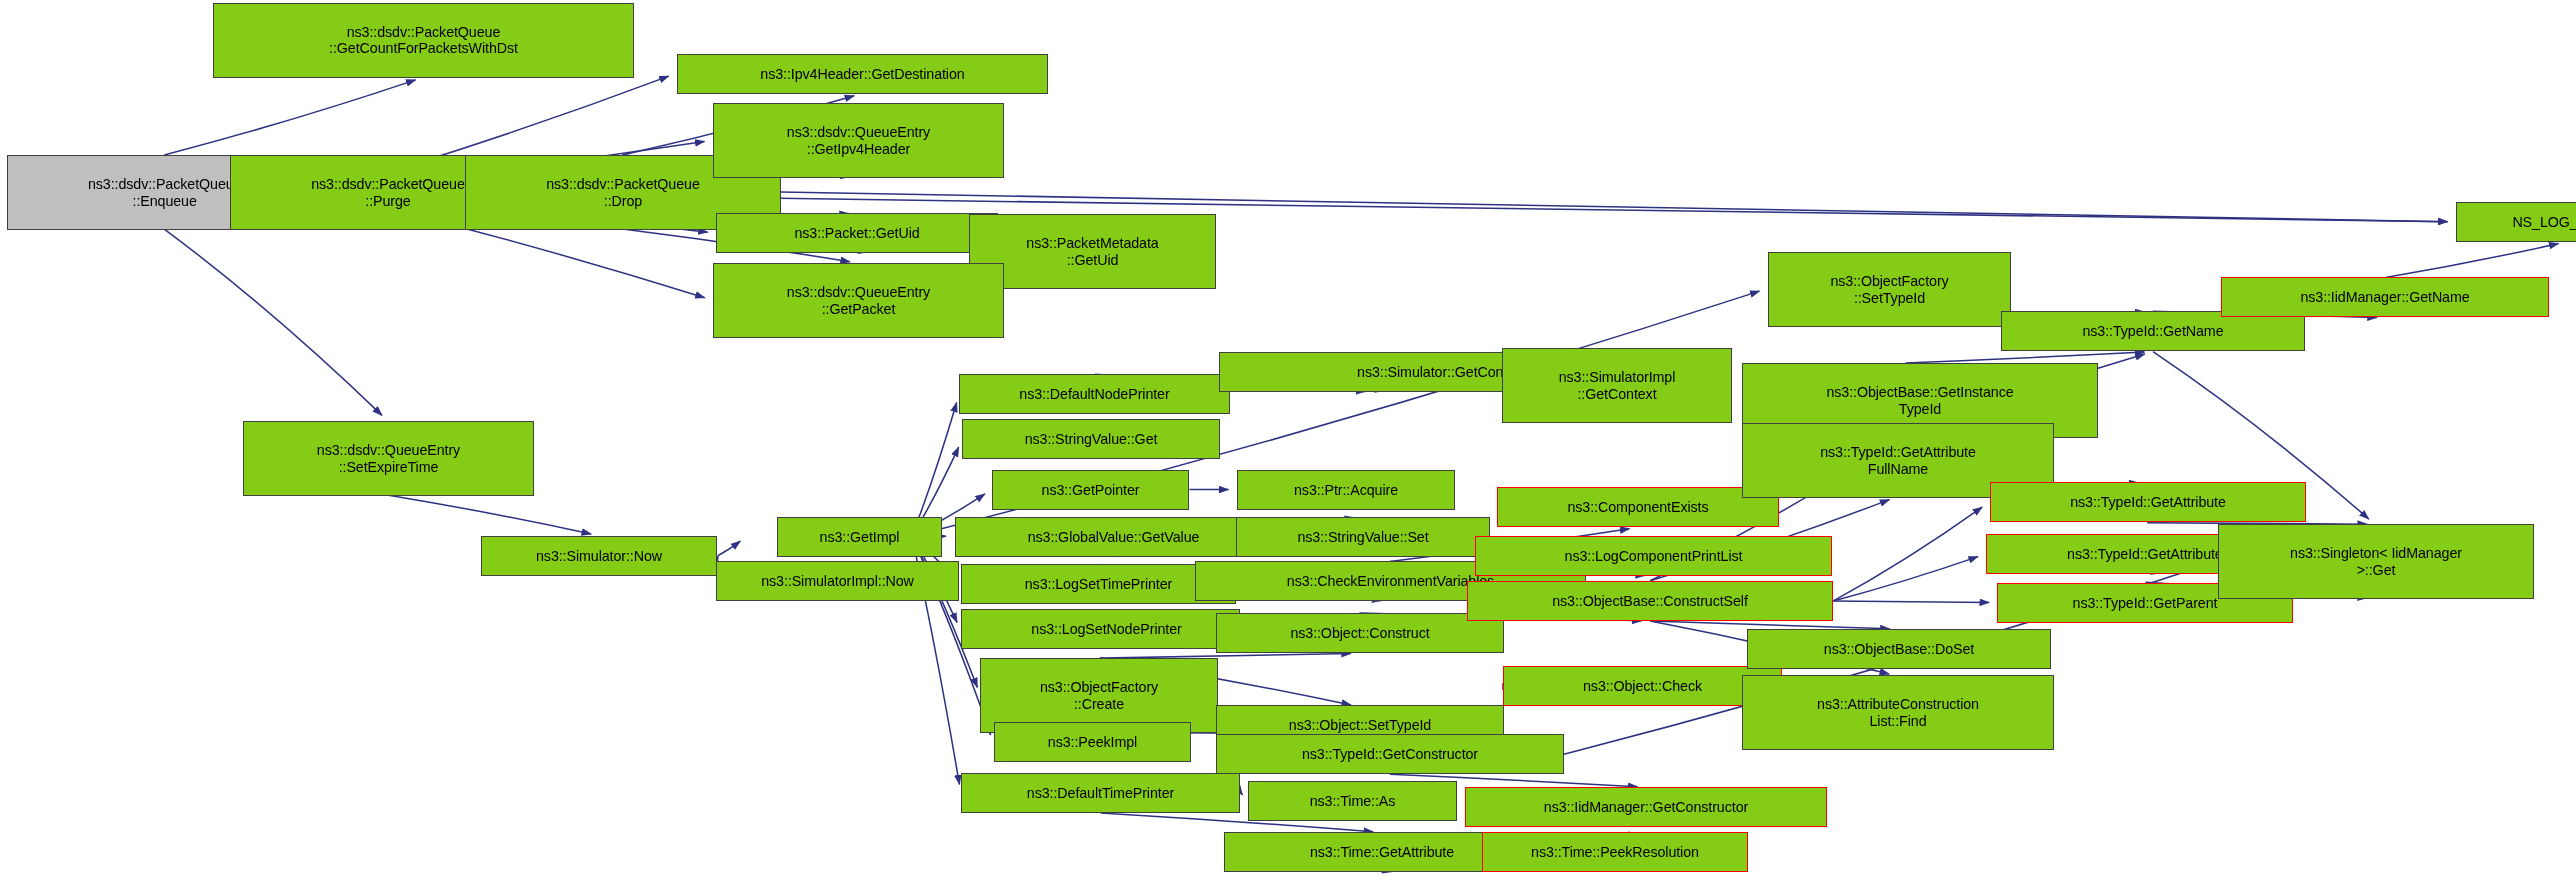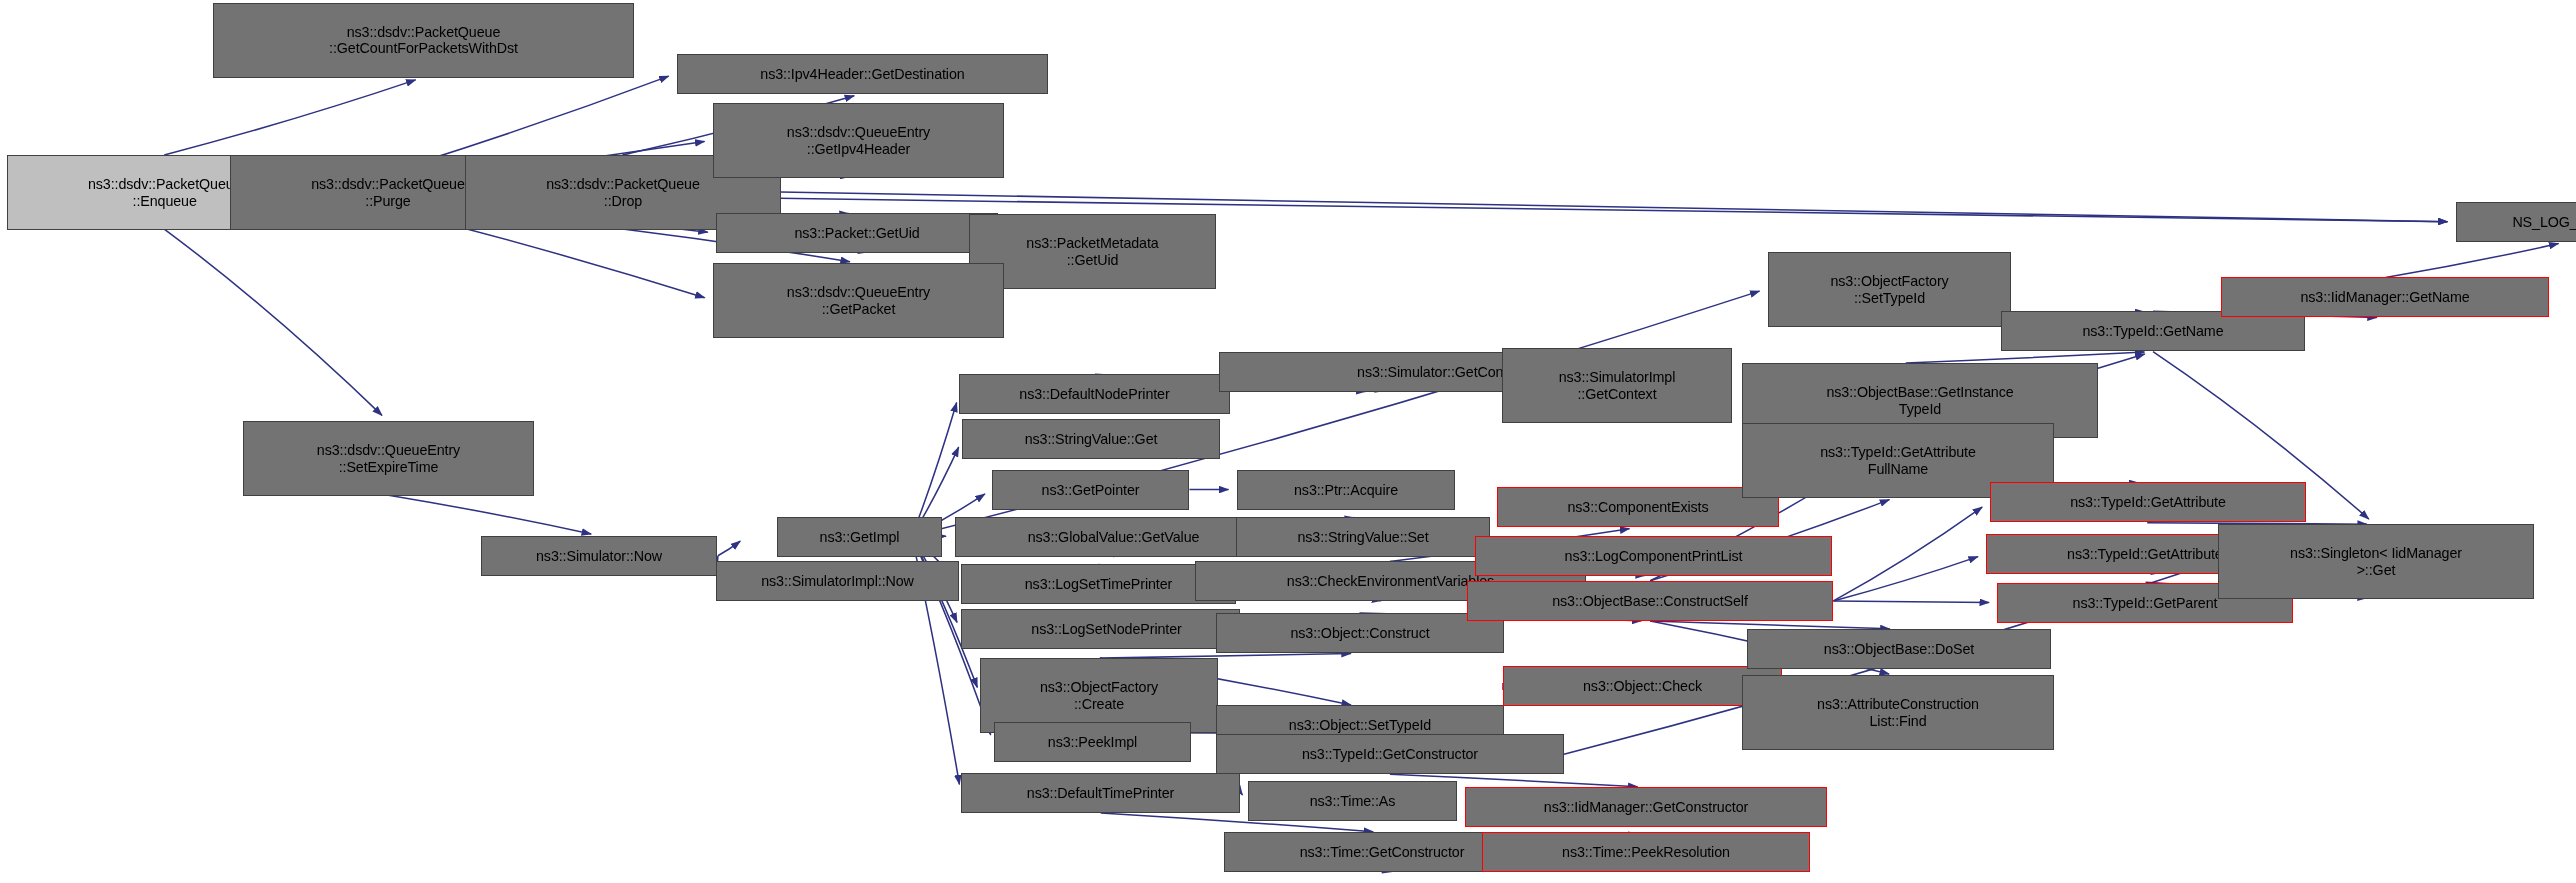--- a/index.html
+++ b/index.html
@@ -22,21 +22,21 @@
     width: 2576px;
     height: 884px;
   }
   .node {
     position: absolute;
     box-sizing: border-box;
     display: flex;
     align-items: center;
     justify-content: center;
     text-align: center;
-    background: #737373;
+    background: #84cc16;
     border: 1px solid #404040;
     color: #000000;
     font-size: 14.3px;
     line-height: 16.3px;
     letter-spacing: -0.1px;
     white-space: pre-line;
     z-index: 3;
     cursor: pointer;
   }
   .node.red {
@@ -164,22 +164,22 @@
       <div class="node" style="left: 980px; top: 658px; width: 238px; height: 75px;"><span class="lbl">ns3::ObjectFactory
 ::Create</span></div>
       <div class="node" style="left: 1216px; top: 613px; width: 288px; height: 40px;"><span class="lbl">ns3::Object::Construct</span></div>
       <div class="node" style="left: 1216px; top: 666px; width: 288px; height: 40px; margin-top: 39px;"><span class="lbl">ns3::Object::SetTypeId</span></div>
       <div class="node red" style="left: 1503px; top: 666px; width: 279px; height: 40px;"><span class="lbl">ns3::Object::Check</span></div>
       <div class="node" style="left: 994px; top: 722px; width: 197px; height: 40px;"><span class="lbl">ns3::PeekImpl</span></div>
       <div class="node" style="left: 1216px; top: 734px; width: 348px; height: 40px;"><span class="lbl">ns3::TypeId::GetConstructor</span></div>
       <div class="node" style="left: 961px; top: 773px; width: 279px; height: 40px;"><span class="lbl">ns3::DefaultTimePrinter</span></div>
       <div class="node" style="left: 1248px; top: 781px; width: 209px; height: 40px;"><span class="lbl">ns3::Time::As</span></div>
       <div class="node red" style="left: 1465px; top: 787px; width: 362px; height: 40px;"><span class="lbl">ns3::IidManager::GetConstructor</span></div>
-      <div class="node" style="left: 1224px; top: 832px; width: 316px; height: 40px;"><span class="lbl">ns3::Time::GetConstructor</span></div>
-      <div class="node red" style="left: 1482px; top: 832px; width: 328px; height: 40px;"><span class="lbl">ns3::Time::PeekResolution</span></div>
+      <div class="node" style="left: 1224px; top: 832px; width: 316px; height: 40px;"><span class="lbl">ns3::Time::GetAttribute</span></div>
+      <div class="node red" style="left: 1482px; top: 832px; width: 266px; height: 40px;"><span class="lbl">ns3::Time::PeekResolution</span></div>
       <div class="node red" style="left: 1497px; top: 487px; width: 282px; height: 40px;"><span class="lbl">ns3::ComponentExists</span></div>
       <div class="node red" style="left: 1475px; top: 536px; width: 357px; height: 40px;"><span class="lbl">ns3::LogComponentPrintList</span></div>
       <div class="node red" style="left: 1467px; top: 581px; width: 366px; height: 40px;"><span class="lbl">ns3::ObjectBase::ConstructSelf</span></div>
       <div class="node" style="left: 1747px; top: 629px; width: 304px; height: 40px;"><span class="lbl">ns3::ObjectBase::DoSet</span></div>
       <div class="node" style="left: 1742px; top: 675px; width: 312px; height: 75px;"><span class="lbl">ns3::AttributeConstruction
 List::Find</span></div>
       <div class="node" style="left: 1768px; top: 252px; width: 243px; height: 75px;"><span class="lbl">ns3::ObjectFactory
 ::SetTypeId</span></div>
       <div class="node" style="left: 1742px; top: 363px; width: 356px; height: 75px;"><span class="lbl">ns3::ObjectBase::GetInstance
 TypeId</span></div>

